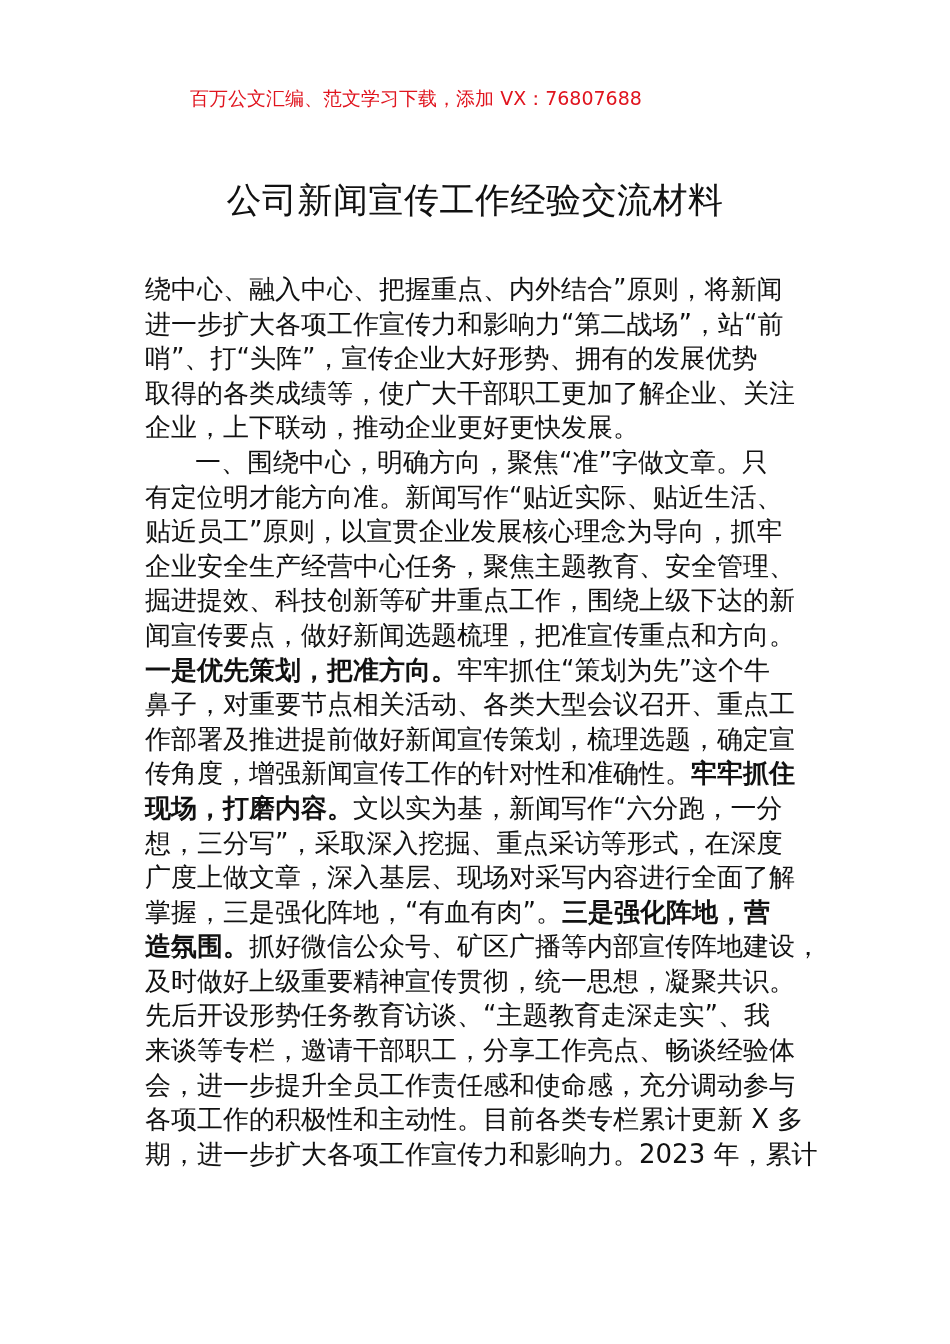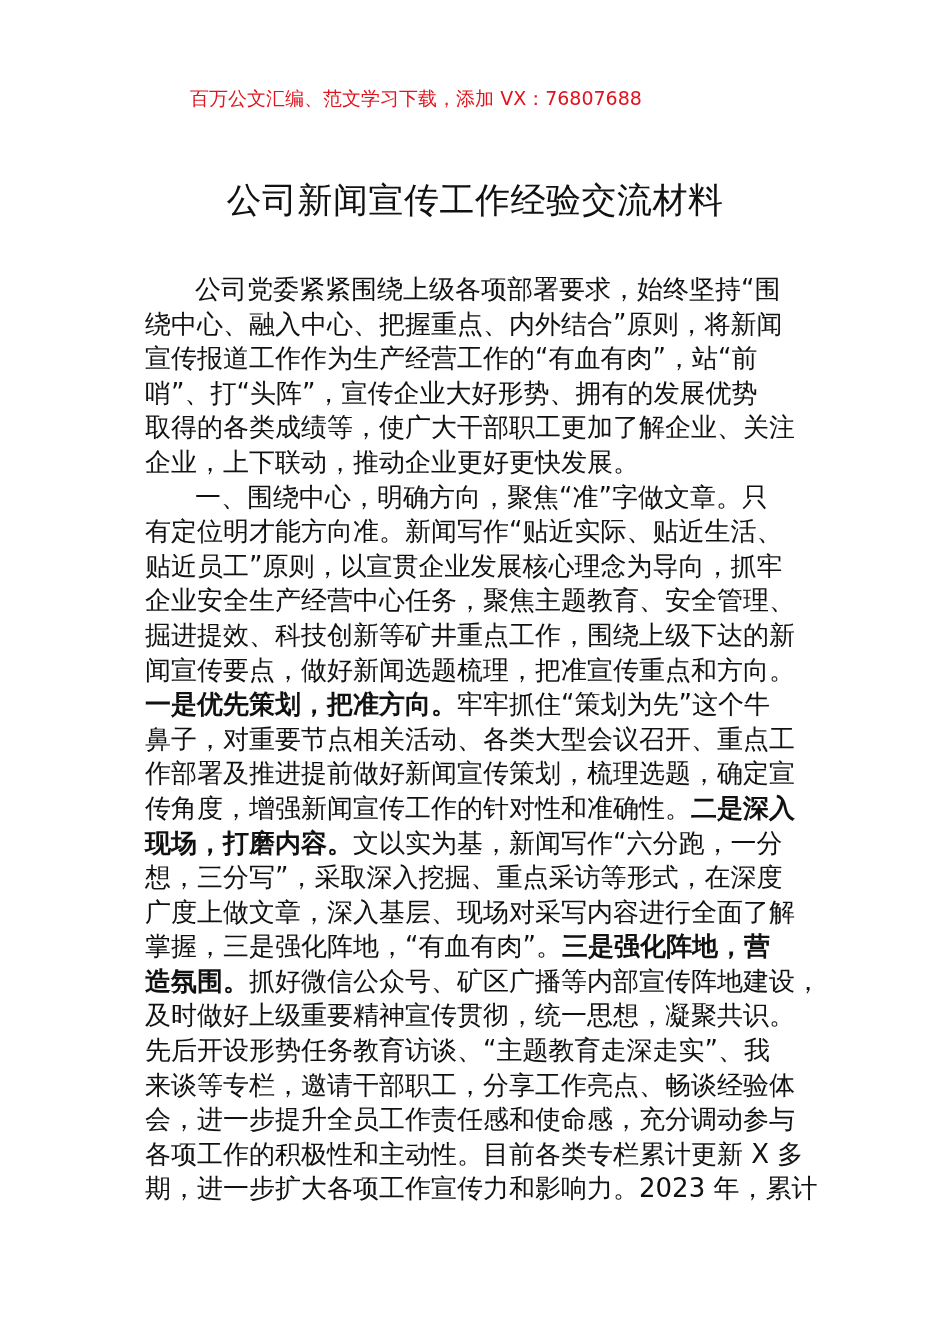--- a/index.html
+++ b/index.html
@@ -61,36 +61,35 @@
     }
   </style>
 </head>
 <body>
 
 <div class="watermark">百万公文汇编、范文学习下载，添加 VX：76807688</div>
 
 <div class="title">公司新闻宣传工作经验交流材料</div>
 
 <div class="body-text" id="body-text">
-    <span class="line indent"><span class="seg-normal">公司党委紧紧围绕上级各项部署要求，始终坚持“围</span></span>
     <span class="line"><span class="seg-normal">绕中心、融入中心、把握重点、内外结合”原则，将新闻</span></span>
-    <span class="line"><span class="seg-normal">宣传报道工作作为生产经营工作的“有血有肉”，站“前</span></span>
+    <span class="line"><span class="seg-normal">进一步扩大各项工作宣传力和影响力“第二战场”，站“前</span></span>
     <span class="line"><span class="seg-normal">哨”、打“头阵”，宣传企业大好形势、拥有的发展优势</span></span>
     <span class="line"><span class="seg-normal">取得的各类成绩等，使广大干部职工更加了解企业、关注</span></span>
     <span class="line"><span class="seg-normal">企业，上下联动，推动企业更好更快发展。</span></span>
     <span class="line indent"><span class="seg-normal">一、围绕中心，明确方向，聚焦“准”字做文章。只</span></span>
     <span class="line"><span class="seg-normal">有定位明才能方向准。新闻写作“贴近实际、贴近生活、</span></span>
     <span class="line"><span class="seg-normal">贴近员工”原则，以宣贯企业发展核心理念为导向，抓牢</span></span>
     <span class="line"><span class="seg-normal">企业安全生产经营中心任务，聚焦主题教育、安全管理、</span></span>
     <span class="line"><span class="seg-normal">掘进提效、科技创新等矿井重点工作，围绕上级下达的新</span></span>
     <span class="line"><span class="seg-normal">闻宣传要点，做好新闻选题梳理，把准宣传重点和方向。</span></span>
     <span class="line"><span class="seg-bold">一是优先策划，把准方向。</span><span class="seg-normal">牢牢抓住“策划为先”这个牛</span></span>
     <span class="line"><span class="seg-normal">鼻子，对重要节点相关活动、各类大型会议召开、重点工</span></span>
     <span class="line"><span class="seg-normal">作部署及推进提前做好新闻宣传策划，梳理选题，确定宣</span></span>
-    <span class="line"><span class="seg-normal">传角度，增强新闻宣传工作的针对性和准确性。</span><span class="seg-bold">二是深入</span></span>
+    <span class="line"><span class="seg-normal">传角度，增强新闻宣传工作的针对性和准确性。</span><span class="seg-bold">牢牢抓住</span></span>
     <span class="line"><span class="seg-bold">现场，打磨内容。</span><span class="seg-normal">文以实为基，新闻写作“六分跑，一分</span></span>
     <span class="line"><span class="seg-normal">想，三分写”，采取深入挖掘、重点采访等形式，在深度</span></span>
     <span class="line"><span class="seg-normal">广度上做文章，深入基层、现场对采写内容进行全面了解</span></span>
     <span class="line"><span class="seg-normal">掌握，三是强化阵地，“有血有肉”。</span><span class="seg-bold">三是强化阵地，营</span></span>
     <span class="line"><span class="seg-bold">造氛围。</span><span class="seg-normal">抓好微信公众号、矿区广播等内部宣传阵地建设，</span></span>
     <span class="line"><span class="seg-normal">及时做好上级重要精神宣传贯彻，统一思想，凝聚共识。</span></span>
     <span class="line"><span class="seg-normal">先后开设形势任务教育访谈、“主题教育走深走实”、我</span></span>
     <span class="line"><span class="seg-normal">来谈等专栏，邀请干部职工，分享工作亮点、畅谈经验体</span></span>
     <span class="line"><span class="seg-normal">会，进一步提升全员工作责任感和使命感，充分调动参与</span></span>
     <span class="line"><span class="seg-normal">各项工作的积极性和主动性。目前各类专栏累计更新 X 多</span></span>

